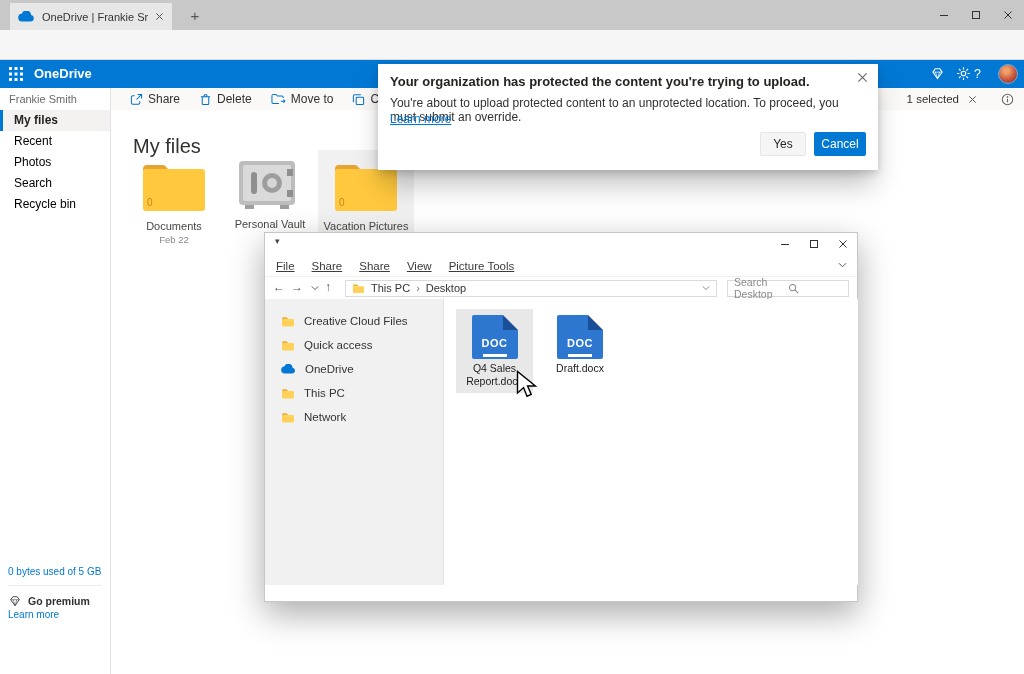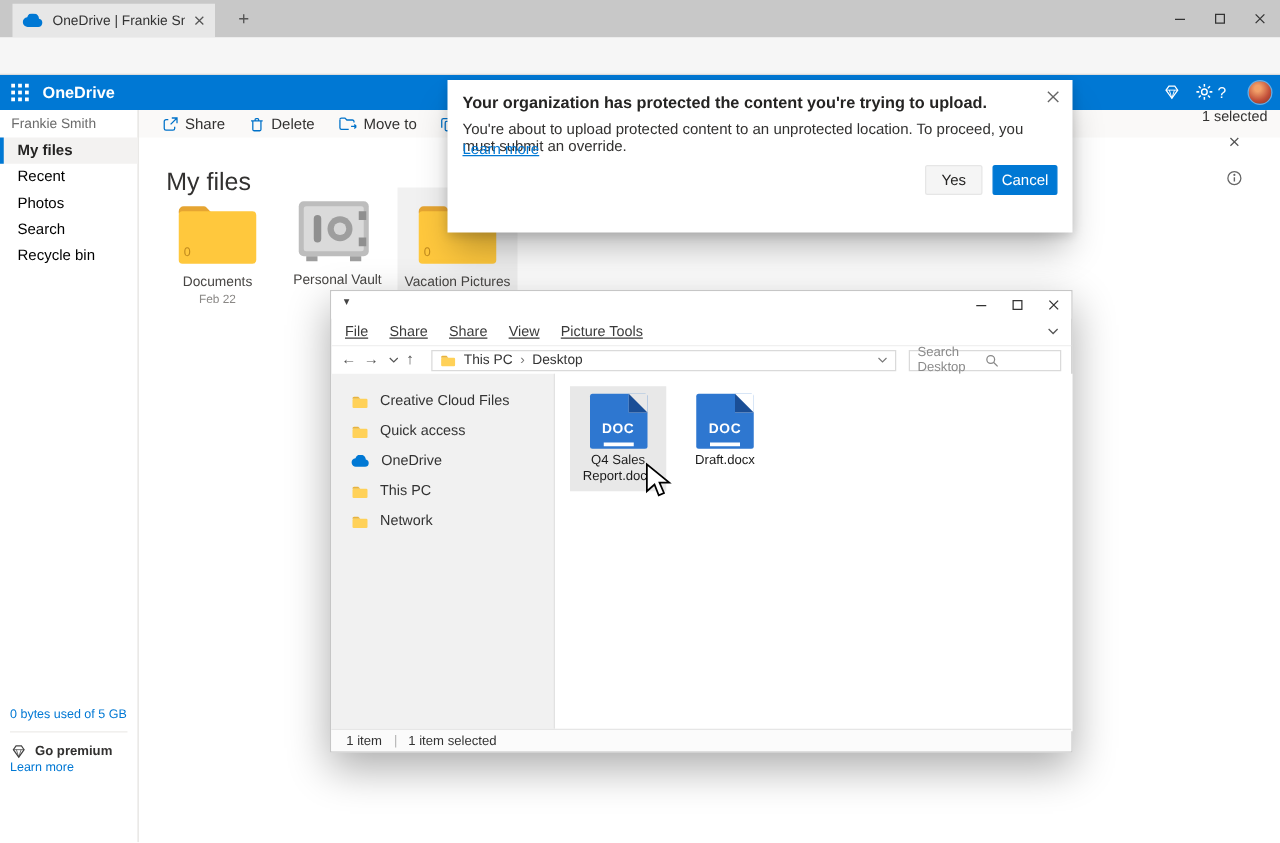--- a/index.html
+++ b/index.html
@@ -27,21 +27,21 @@
 
   
   .od-header{left:0;top:60px;width:1024px;height:28px;background:#0078D4;}
   .od-brand{left:34px;top:60px;height:28px;line-height:28px;color:#fff;font-size:13px;font-weight:bold;}
   .od-havatar{width:20px;height:20px;left:998px;top:64px;border-radius:50%;background:radial-gradient(circle at 40% 32%,#F2A069 15%,#C2503A 58%,#7E2E22);border:1px solid #66aee6;}
   .od-help{left:974px;top:60px;height:28px;line-height:28px;color:#fff;font-size:12.5px;}
   .od-userrow{left:0;top:88px;width:110px;height:22px;background:#fff;font-size:11px;color:#6b6b6b;line-height:22px;padding-left:9px;}
   .od-toolbar{left:110px;top:88px;width:914px;height:22px;background:#FAF9F8;display:flex;align-items:center;padding-left:20px;gap:19px;}
   .od-tb-item{display:flex;align-items:center;gap:5px;font-size:12px;color:#323130;}
   .pencil{color:#0072C9;font-size:12px;line-height:12px;}
-  .od-sel{position:absolute;right:10px;top:0;height:22px;display:flex;align-items:center;gap:9px;font-size:11.5px;color:#323130;flex-direction:column;}
+  .od-sel{position:absolute;right:10px;top:0;height:22px;display:flex;align-items:center;gap:9px;font-size:11.5px;color:#323130;}
   .od-divider{left:110px;top:88px;width:1px;height:586px;background:#E4E2E0;}
   .od-nav{left:0;top:110px;width:110px;}
   .od-nav-item{height:21px;line-height:21px;padding-left:14px;font-size:12px;color:#000000;}
   .od-nav-item.sel{background:#F3F2F1;border-left:3px solid #0078D4;padding-left:11px;font-weight:bold;color:#252423;}
   .od-storage{left:8px;top:566px;font-size:10px;color:#0078D4;}
   .od-sep{left:8px;top:585px;width:94px;height:1px;background:#EDEBE9;}
   .od-prem{left:8px;top:595px;width:98px;}
   .od-prem-head{display:flex;align-items:center;gap:6px;}
   .od-prem-title{font-size:10.5px;font-weight:bold;color:#323130;}
   .od-prem-body{margin-top:6px;font-size:10px;line-height:14px;color:#605E5C;}
@@ -50,21 +50,21 @@
   .od-tile{top:150px;width:96px;text-align:center;padding-top:8px;}
   .od-tile .lbl{margin-top:6px;font-size:11px;color:#484644;}
   .od-tile .sub{margin-top:2px;font-size:9.5px;color:#8a8886;}
   .tile-docs{left:126px;}
   .tile-vault{left:222px;}
   .tile-vp{left:318px;height:100px;background:#F1F1F1;}
   .foldwrap{position:relative;width:72px;margin:0 auto;}
   .fcount{position:absolute;left:9px;bottom:6px;font-size:10px;color:#C08A1E;}
 
   
-  .dialog{left:358px;top:64px;width:500px;height:122px;background:#fff;z-index:30;
+  .dialog{left:378px;top:64px;width:500px;height:106px;background:#fff;z-index:30;
           box-shadow:0 18px 26px -4px rgba(0,0,0,.25),0 3px 8px rgba(0,0,0,.16);}
   .dlg-close{position:absolute;right:10px;top:8px;}
   .dlg-title{position:absolute;left:12px;top:10px;right:34px;font-size:13px;font-weight:bold;color:#252423;}
   .dlg-body{position:absolute;left:12px;top:32px;right:12px;font-size:12px;color:#323130;}
   .dlg-link{position:absolute;left:12px;top:48px;font-size:12px;color:#0078D4;text-decoration:underline;}
   .btn{position:absolute;top:68px;height:24px;border-radius:2px;font-size:12px;display:flex;align-items:center;justify-content:center;}
   .btn-yes{left:382px;width:46px;background:#F5F5F5;border:1px solid #E6E6E6;color:#252423;}
   .btn-cancel{left:436px;width:52px;background:#0078D4;color:#fff;border:1px solid #0078D4;}
 
   
@@ -462,25 +462,20 @@
         <div class="doc">
           <span class="cut"></span>
             <span class="fold"></span>
           <span class="doctxt">DOC</span>
           <span class="docbar"></span>
         </div>
         <div class="flabel">Draft.docx</div>
       </div>
     </div>
 
-    <div class="ex-status">
-      <span>1 item</span>
-      <span class="st-div"></span>
-      <span>1 item selected</span>
-    </div>
   </div>
 
   <div class="abs cursor">
     <svg width="22" height="30" viewBox="0 0 22 30">
         <path d="M1.5 1.5 L1.5 23 L7.6 17.6 L11 26.2 L15.2 24.4 L11.6 16 L19.4 16 Z" fill="#fff" stroke="#000" stroke-width="1.4"></path>
       </svg>
   </div>
 
 </div>
 

